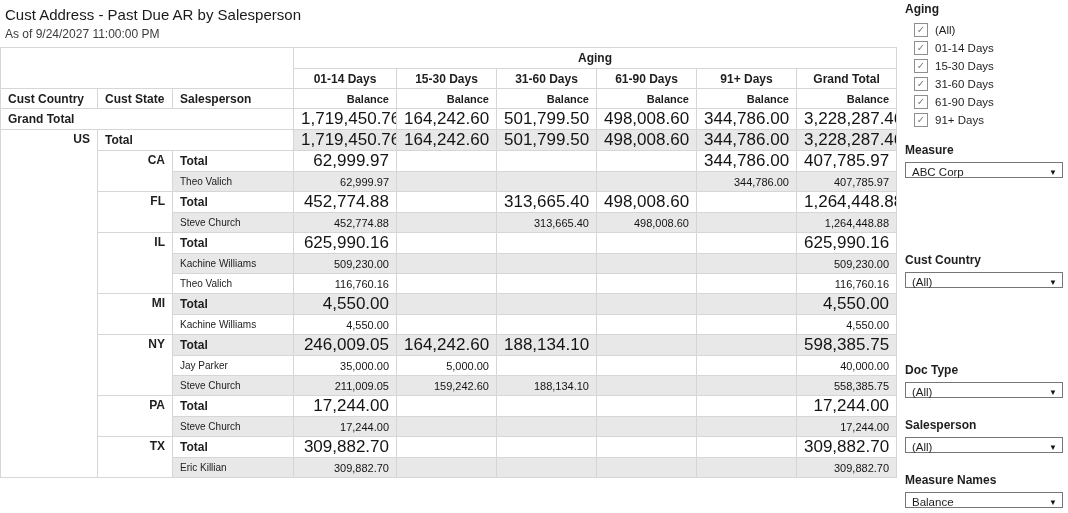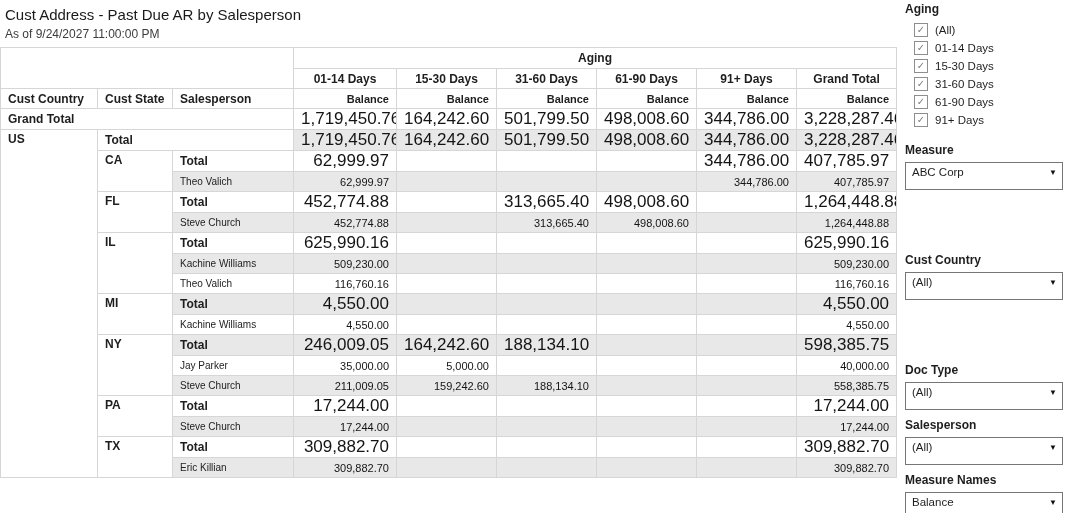--- a/index.html
+++ b/index.html
@@ -23,40 +23,40 @@
     padding:0 7px;white-space:nowrap;overflow:hidden;background:#fff;
     font-weight:normal;
   }
   .xtab thead th{font-size:12px;font-weight:bold;color:#1e1e1e;}
   .xtab th.aging{text-align:center;}
   .xtab th.day{text-align:center;}
   .xtab td.balhdr{text-align:right;font-size:11px;font-weight:bold;color:#1e1e1e;}
   .xtab thead th.rhl{text-align:left;}
   .xtab td.corner{background:#fff;}
   .xtab tbody th{text-align:left;font-size:12px;font-weight:bold;color:#1e1e1e;}
-  .xtab tbody th.vtop{vertical-align:top;line-height:19px;}
+  .xtab tbody th.vtop{vertical-align:top;line-height:19px;text-align:right;}
   .xtab tbody th.name{font-weight:normal;font-size:10px;color:#222;}
   .xtab td.num{text-align:right;color:#141414;}
   .xtab tr.total td.num{font-size:17px;}
   .xtab tr.detail td.num{font-size:11px;}
   .xtab tr.g td.num{background:#e8e8e8;}
   .xtab tr.g th.sp{background:#e8e8e8;}
 
   
   .panel{position:absolute;left:905px;top:0;width:158px;height:513px;font-size:12px;}
   .fsec{position:absolute;left:0;width:158px;}
   .flabel{font-weight:bold;font-size:12px;color:#1e1e1e;margin-bottom:5px;}
   .cbrow{display:flex;align-items:center;height:18px;margin-left:9px;cursor:pointer;}
   .cb{
     display:inline-block;width:12px;height:12px;border:1px solid #8e8e8e;background:#fff;
     color:#7d7d7d;font-size:10px;line-height:12px;text-align:center;flex:0 0 auto;
   }
   .cbl{margin-left:7px;font-size:11.5px;color:#1e1e1e;}
   .dd{
-    position:relative;height:28px;box-sizing:border-box;border:1px solid #767676;background:#fff;
+    position:relative;height:16px;box-sizing:border-box;border:1px solid #767676;background:#fff;
     line-height:18px;padding:0 18px 0 6px;font-size:11.5px;color:#1e1e1e;cursor:pointer;
   }
   .dd .arrow{position:absolute;right:5px;top:1px;font-size:8px;color:#111;line-height:18px;}
   .tin{
     width:158px;height:20px;box-sizing:border-box;border:1px solid #767676;background:#fff;
     font-family:"Liberation Sans","DejaVu Sans",sans-serif;font-size:11.5px;padding:0 5px;outline:none;
   }
 </style>
 </head>
 <body>

